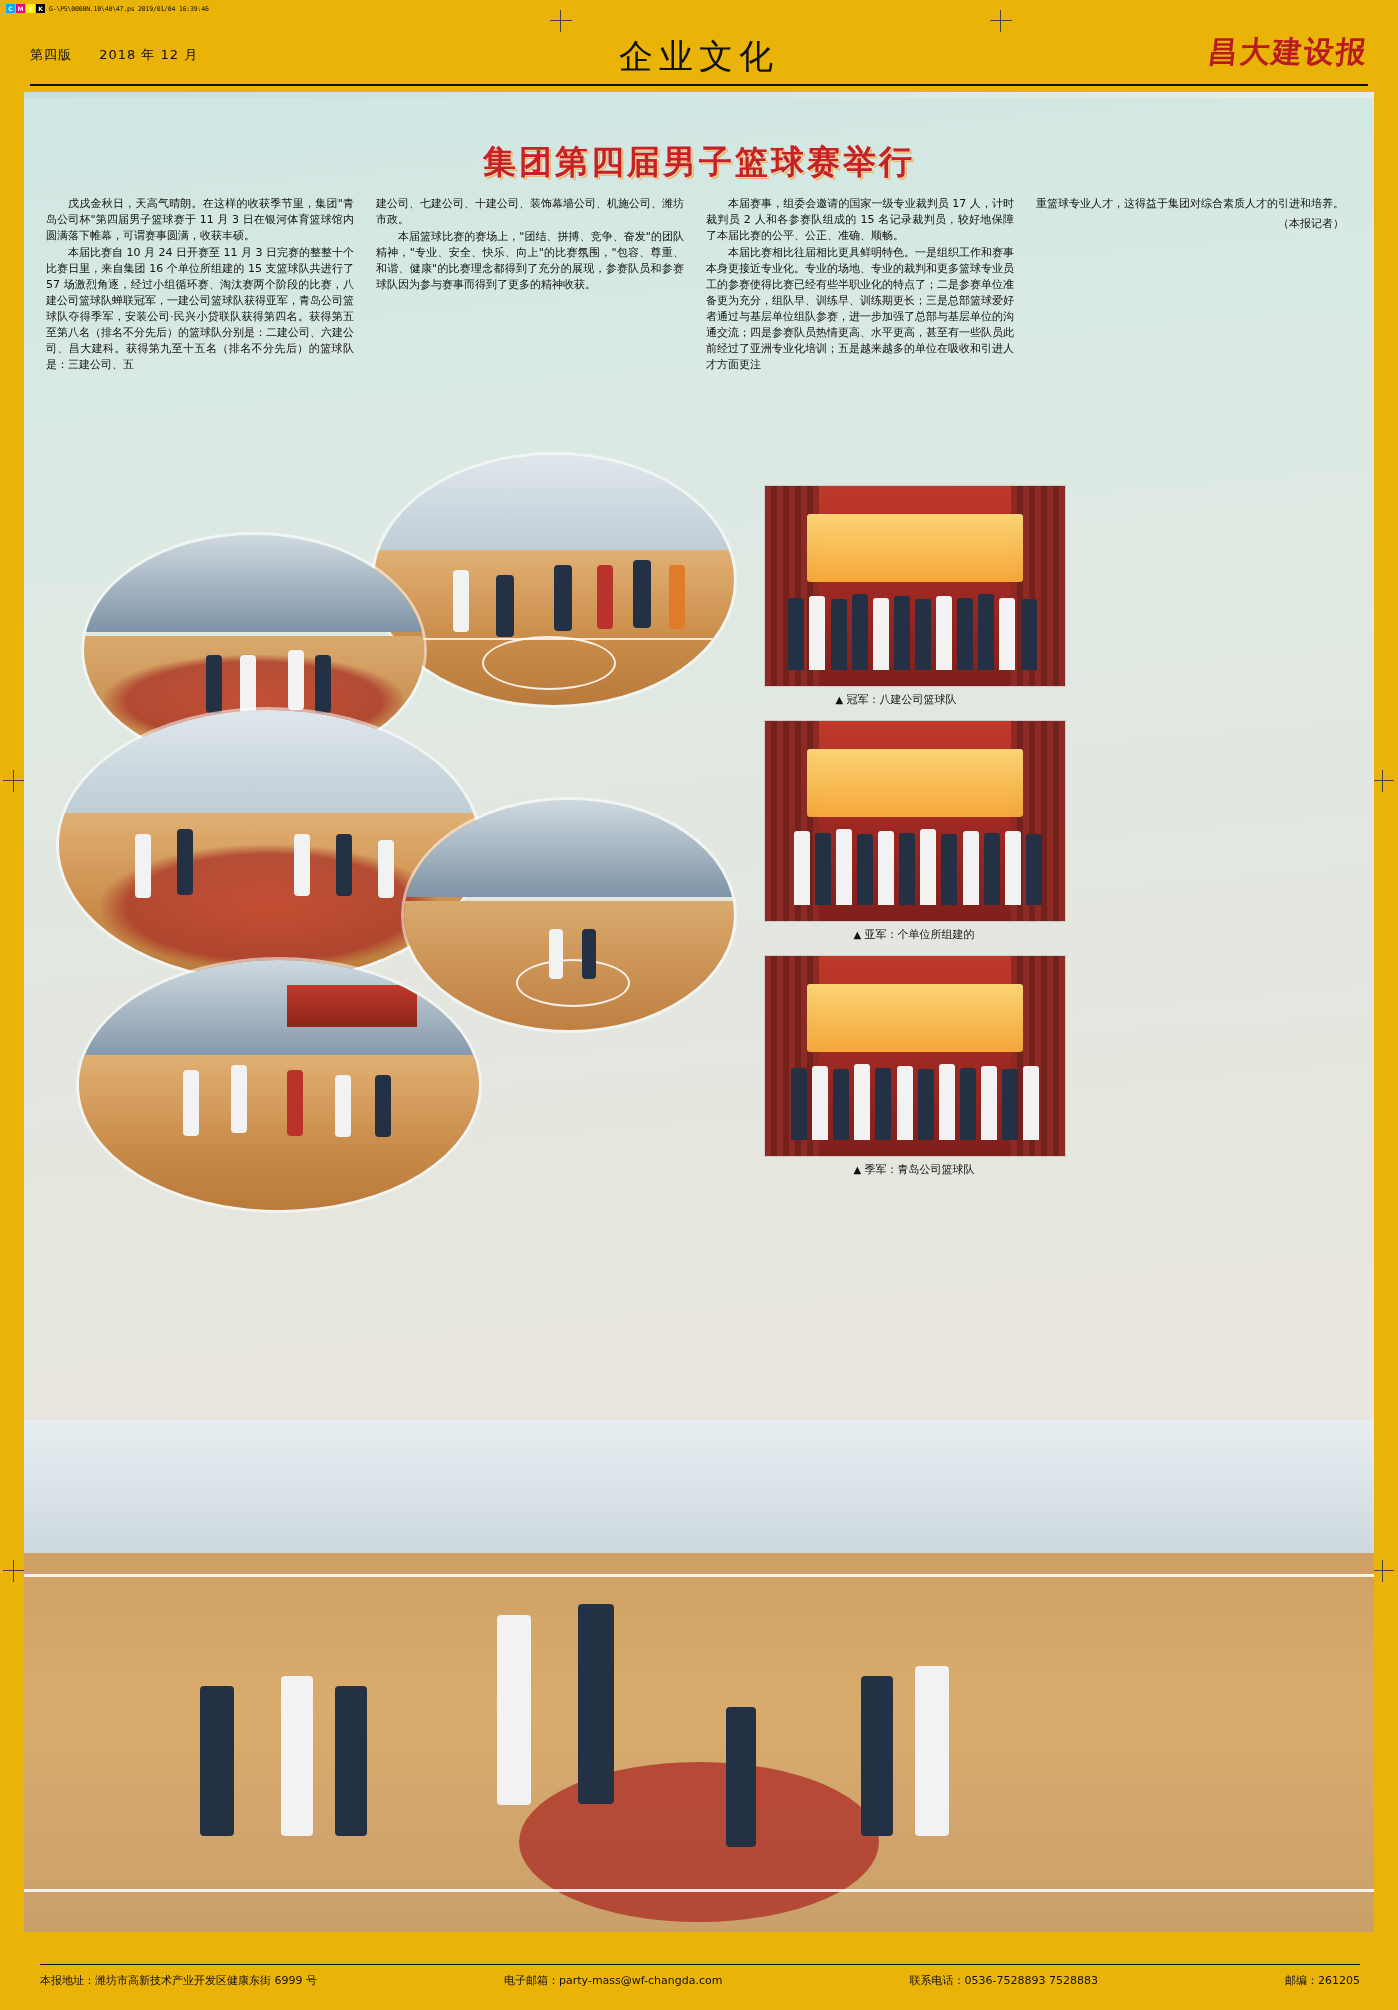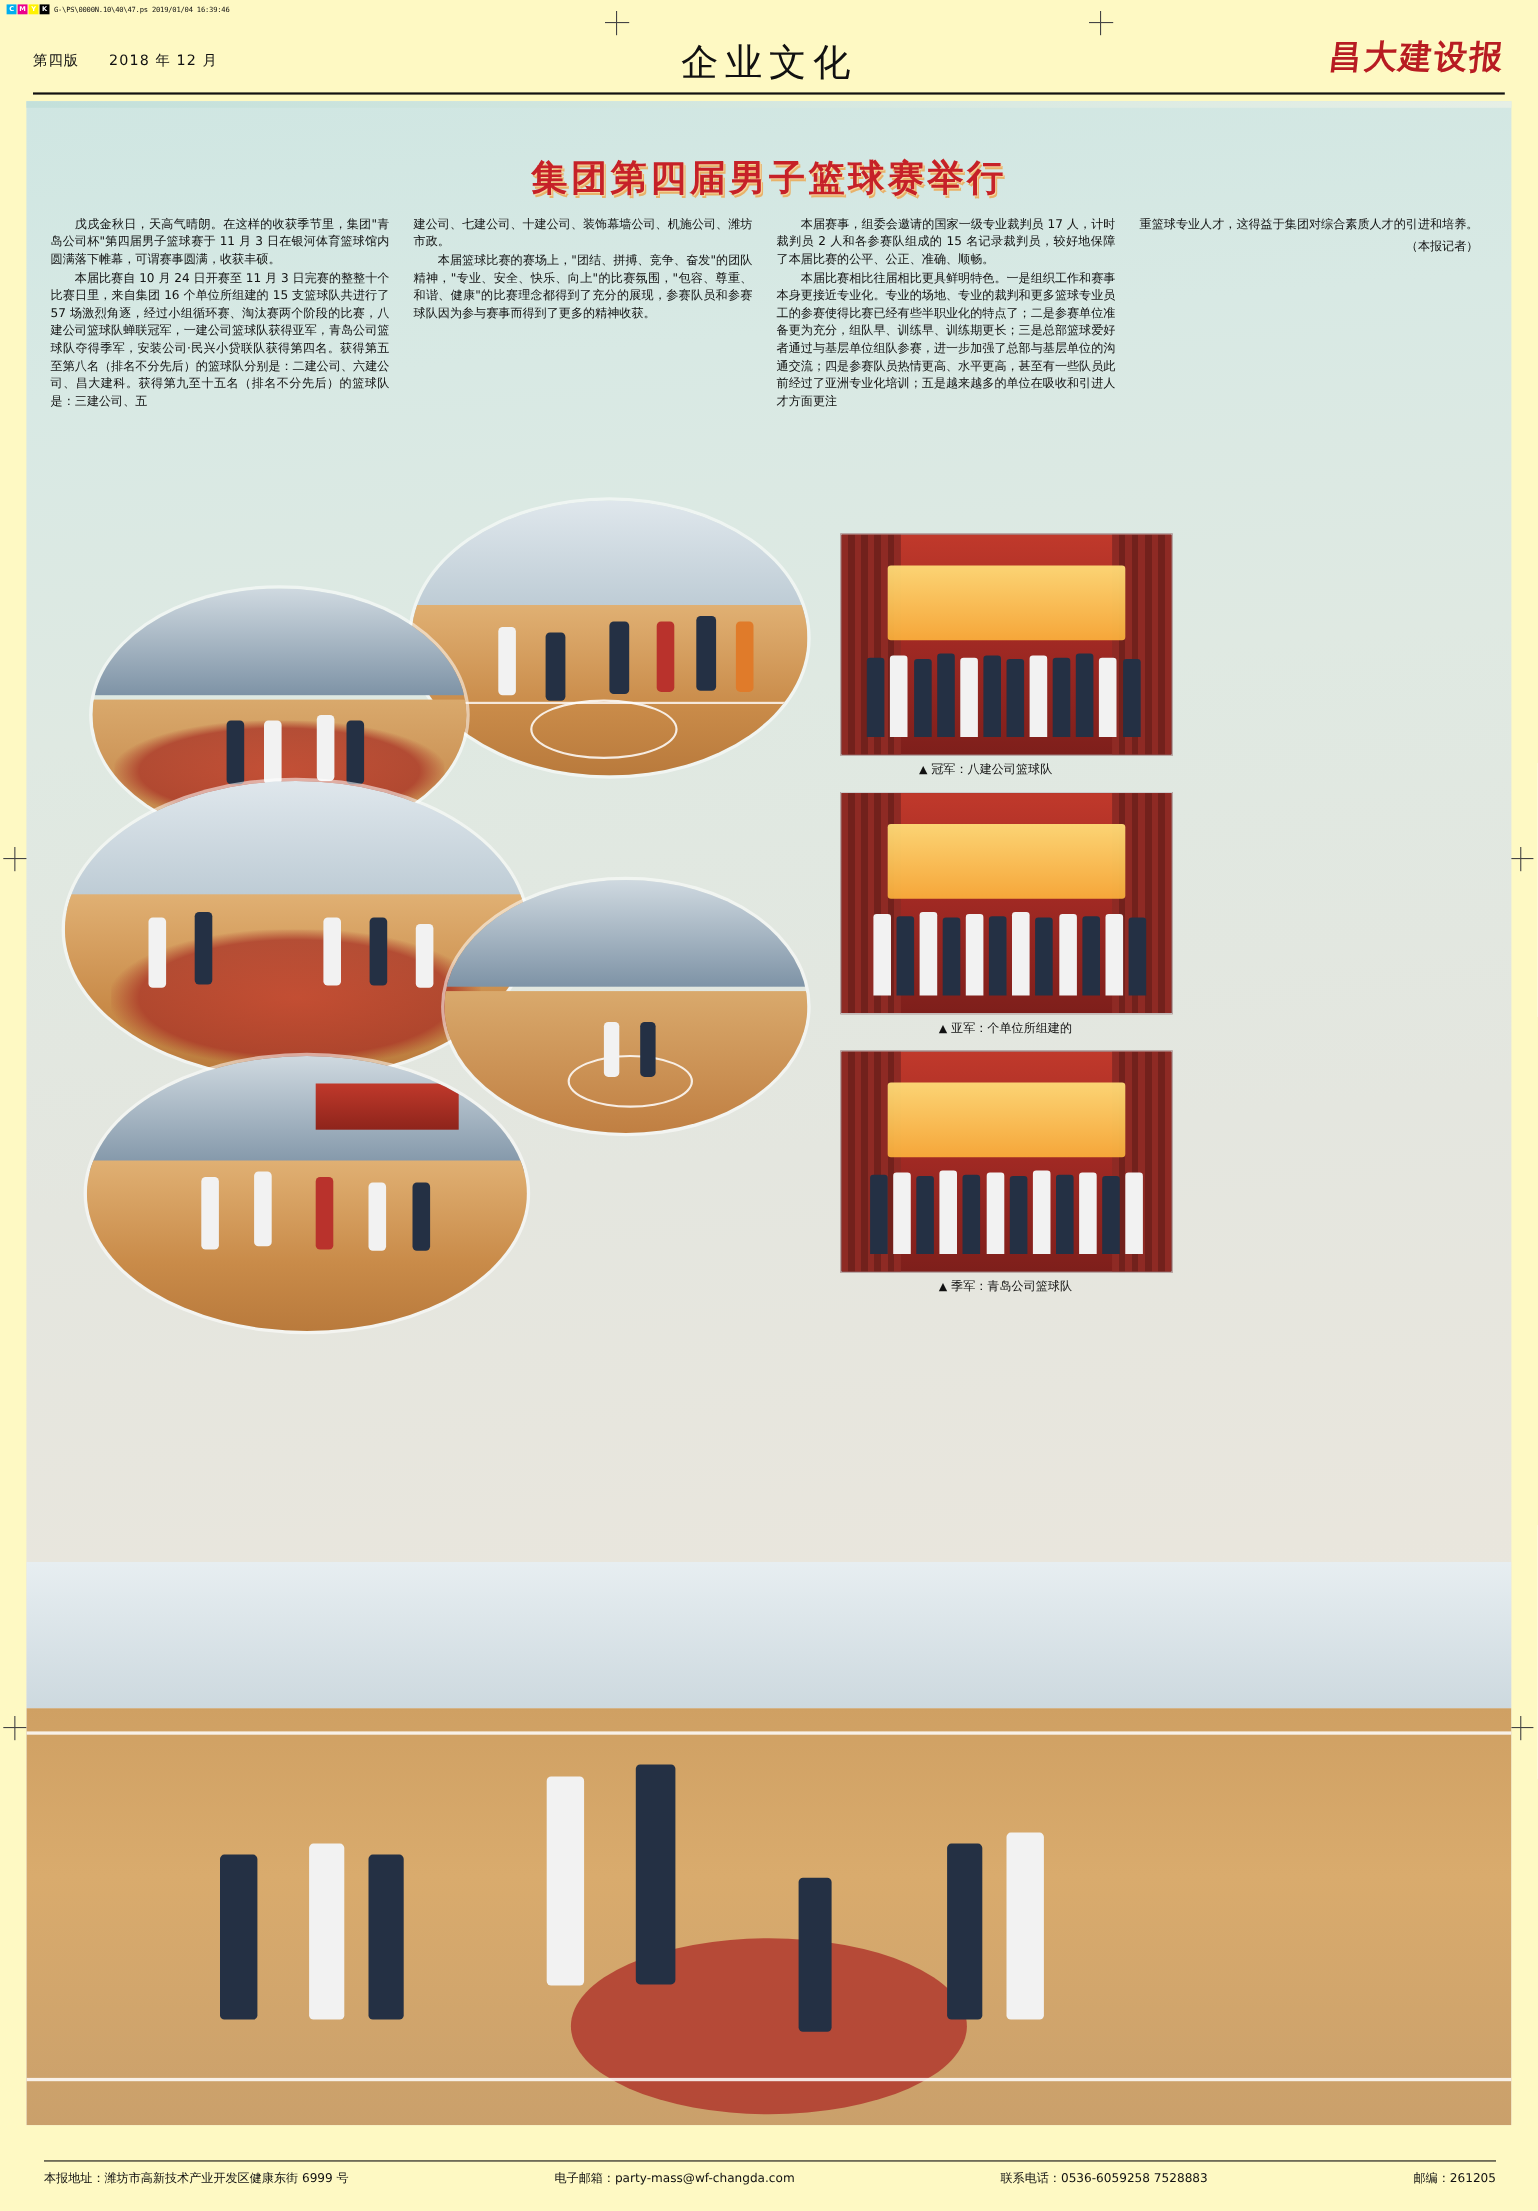--- a/index.html
+++ b/index.html
@@ -1,17 +1,17 @@
 <!DOCTYPE html>
 <html><head>
 <meta charset="utf-8">
 <style>
   html,body{margin:0;padding:0;background:#ffffff;}
   body{width:1398px;height:2010px;font-family:"DejaVu Sans","Liberation Sans",sans-serif;color:#111;overflow:hidden;position:relative;}
-  .page{position:relative;width:1398px;height:2010px;background:#fef9c3;}
+  .page{position:relative;width:1398px;height:2010px;background:#eab308;}
 
   
   .printbar{position:absolute;top:4px;left:6px;display:flex;align-items:center;gap:4px;font-size:7px;}
   .cmyk{display:flex;gap:1px;}
   .cmyk span{display:inline-block;width:9px;height:9px;font-size:6px;line-height:9px;text-align:center;color:#fff;font-weight:bold;}
   .c-c{background:#00aeef}.c-m{background:#ec008c}.c-y{background:#fff200;color:#000}.c-k{background:#000}
   .printcode{font-size:6.5px;color:#111;font-family:"DejaVu Sans Mono","Liberation Mono",monospace;letter-spacing:-0.2px;}
   .regmark{position:absolute;width:22px;height:22px;}
   .regmark:before,.regmark:after{content:"";position:absolute;background:#444;}
   .regmark:before{left:10px;top:0;width:1px;height:22px;}
@@ -293,17 +293,17 @@
     <div class="player p-white" style="left:35%;top:38%;width:34px;height:190px;"></div>
     <div class="player p-dark" style="left:41%;top:36%;width:36px;height:200px;"></div>
     <div class="player p-dark" style="left:52%;top:56%;width:30px;height:140px;"></div>
     <div class="player p-dark" style="left:62%;top:50%;width:32px;height:160px;"></div>
     <div class="player p-white" style="left:66%;top:48%;width:34px;height:170px;"></div>
   </div>
 
   <div class="footer">
     <div>本报地址：潍坊市高新技术产业开发区健康东街 6999 号</div>
     <div>电子邮箱：party-mass@wf-changda.com</div>
-    <div>联系电话：0536-6059258   7528883</div>
+    <div>联系电话：0536-7528893   7528883</div>
     <div>邮编：261205</div>
   </div>
 
 </div>
 
 </body></html>

